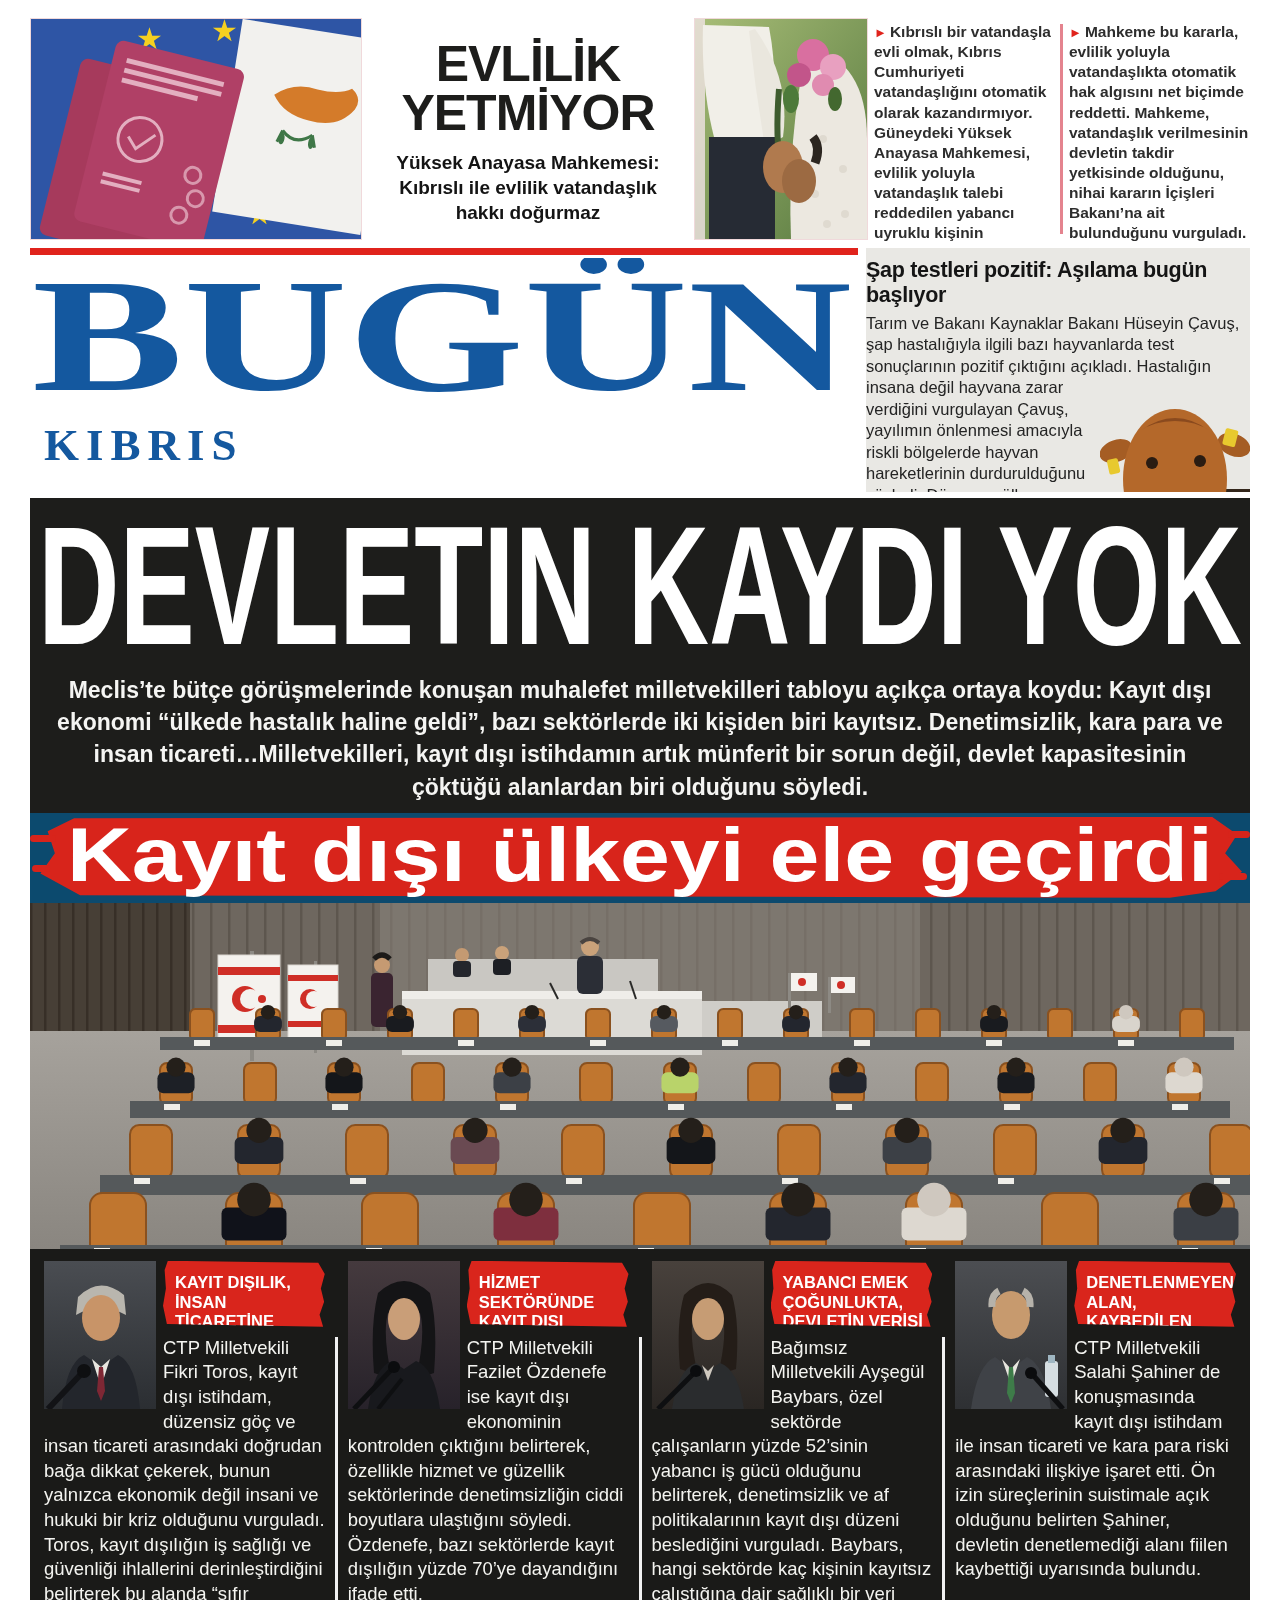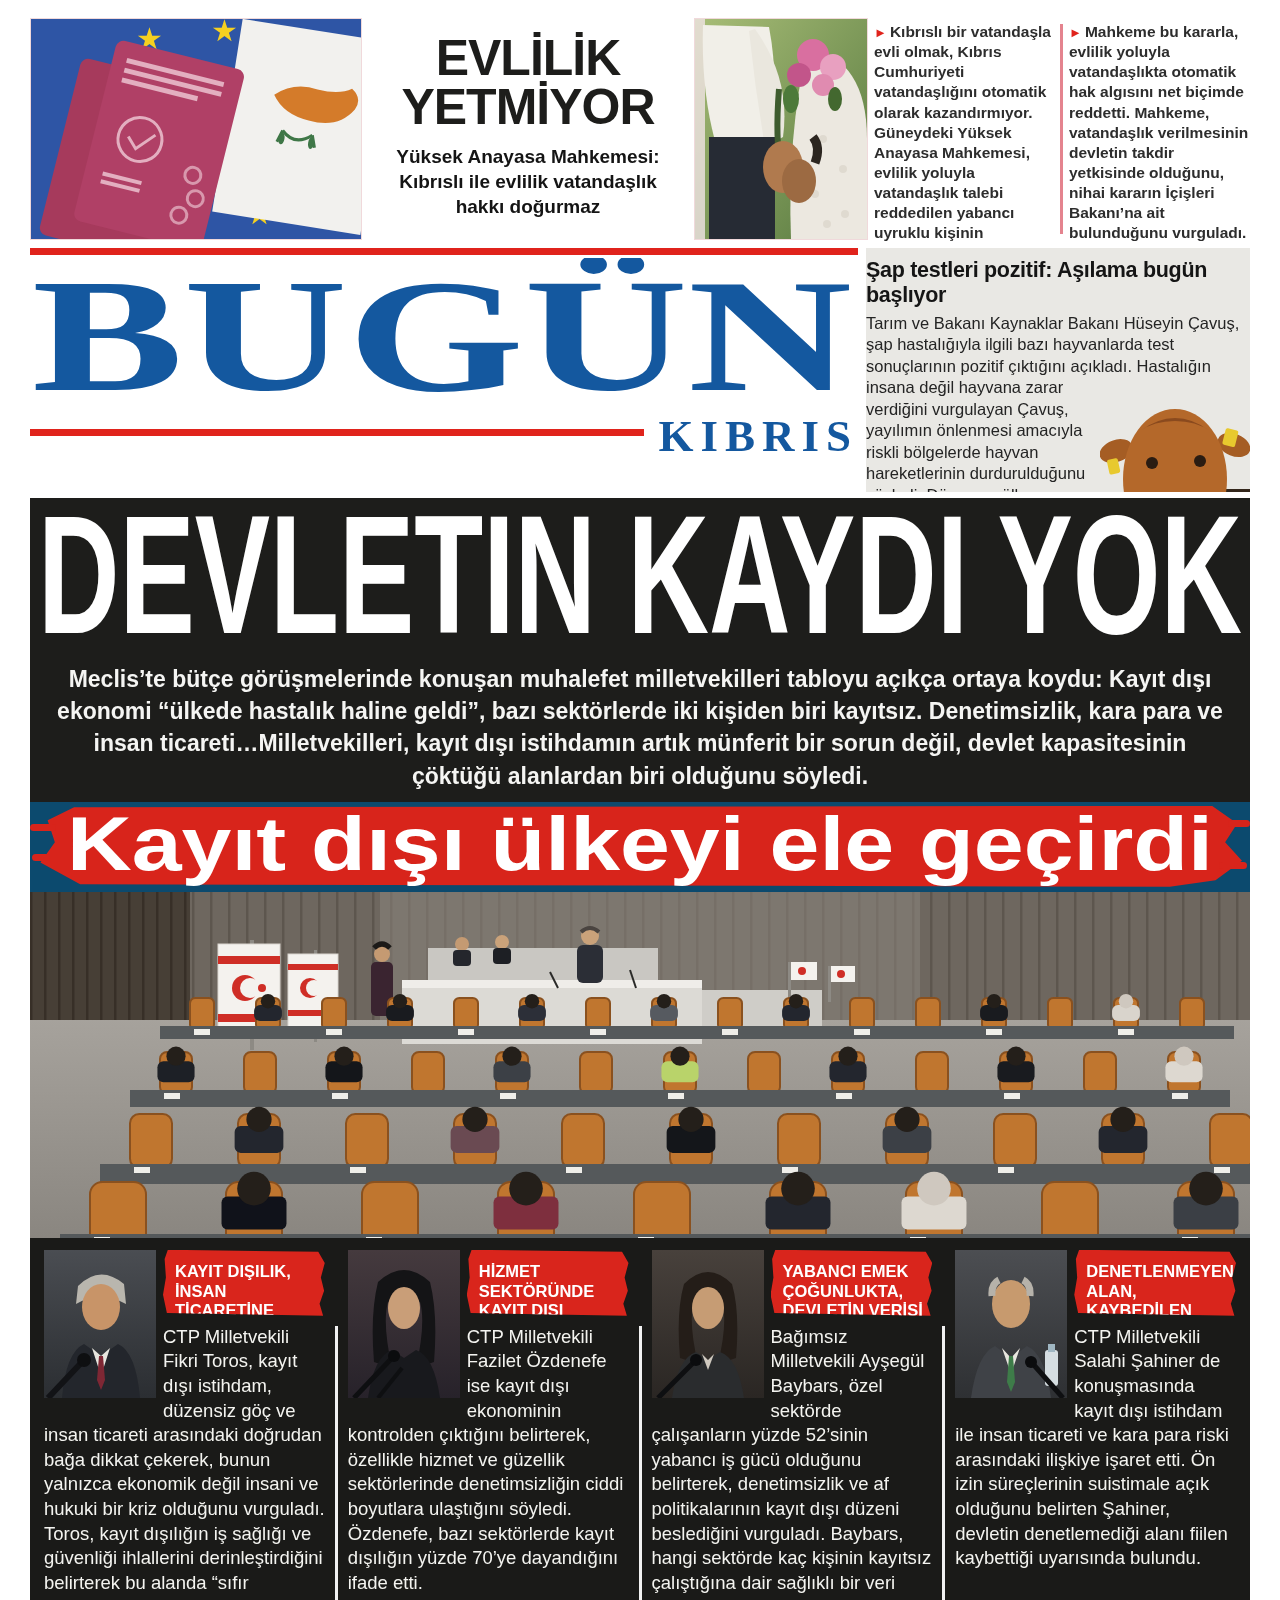--- a/index.html
+++ b/index.html
@@ -5,46 +5,46 @@
   html,body{margin:0;padding:0;background:#fff;}
   .page{width:1280px;height:1600px;overflow:hidden;background:#fff;position:relative;
         font-family:"Liberation Sans",sans-serif;padding:18px 30px 0;box-sizing:border-box;}
 
   
   .top-strip{display:flex;height:222px;gap:6px;}
   .photo-box{overflow:hidden;border:1px solid #f0d9db;background:#dfe3ea;}
   .photo-passports{width:330px;}
   .photo-wedding{width:172px;}
   .evlilik{width:320px;text-align:center;padding-top:14px;box-sizing:border-box;}
-  .evlilik h2{margin:2px;font-size:50px;line-height:.98;letter-spacing:-1px;color:#1d1d1b;font-weight:700;}
+  .evlilik h2{margin:8px;font-size:50px;line-height:.98;letter-spacing:-1px;color:#1d1d1b;font-weight:700;}
   .evlilik p{margin:12px 6px 0;font-size:19px;font-weight:700;line-height:1.32;color:#141414;}
   .tcol{width:180px;font-size:15.5px;font-weight:700;color:#2d2d2d;line-height:1.3;padding-top:4px;}
   .tcol .arr{color:#e0231c;margin-right:3px;font-size:13px;}
   .vdiv{width:3px;background:#e4838e;margin:6px 0;}
 
   
   .mast-row{display:flex;margin-top:8px;gap:8px;}
   .mast-left{width:828px;}
   .date-row{display:flex;align-items:baseline;font-size:21px;font-weight:700;color:#4a4a4a;
             letter-spacing:.5px;padding:2px 2px 7px;}
   .date-row .yil{margin-left:88px;} .date-row .sayi{margin-left:46px;}
   .rule{height:7px;background:#e0231c;}
   .mast-svg{display:block;margin-top:3px;}
   .mast-text{font-family:"Liberation Serif",serif;font-weight:700;font-size:162px;fill:#14589f;}
-  .mast-bottom{display:flex;align-items:center;margin-top:-2px;}
+  .mast-bottom{display:flex;align-items:flex-start;margin-top:-2px;flex-direction:column;}
   .rule2{flex:1;height:7px;background:#e0231c;margin-bottom:9px;}
   .kibris{font-family:"Liberation Serif",serif;font-weight:700;font-size:45px;color:#14589f;
           letter-spacing:7px;line-height:1;margin-left:14px;}
   .sap-box{flex:1;background:#e9e8e4;padding:10px 0;height:244px;box-sizing:border-box;overflow:hidden;}
   .sap-box h3{margin:0 0 5px;font-size:21.5px;font-weight:700;color:#151515;letter-spacing:-.3px;}
   .sap-body{font-size:16.5px;line-height:1.3;color:#242424;font-weight:500;margin:0;}
   .cow-float{float:right;width:150px;height:170px;margin:2px 0 0 6px;}
 
   
-  .black-box{background:#1d1d1b;margin-top:6px;padding-top:7px;color:#fff;}
+  .black-box{background:#1d1d1b;margin-top:6px;padding-top:18px;color:#fff;}
   .head-svg{display:block;margin:0 auto;}
   .head-text{font-family:"Liberation Sans",sans-serif;font-weight:700;font-size:168px;fill:#fff;}
   .deck{font-size:23px;font-weight:700;text-align:center;line-height:1.4;margin:8px 26px 10px;color:#f5f5f3;}
 
   
   .banner{position:relative;height:90px;background:#0c4a6e;overflow:hidden;}
   .banner-red{position:absolute;left:8px;right:8px;top:4px;bottom:5px;background:#d8241b;
     clip-path:polygon(.8% 18%,3% 2%,97.5% 0%,99.6% 22%,98.6% 45%,100% 68%,97.8% 92%,94% 100%,3.5% 97%,.2% 70%,1.4% 45%);}
   .streak{position:absolute;background:#d8241b;height:7px;border-radius:4px;}
   .banner-svg{position:absolute;left:50%;top:50%;transform:translate(-50%,-50%);}

